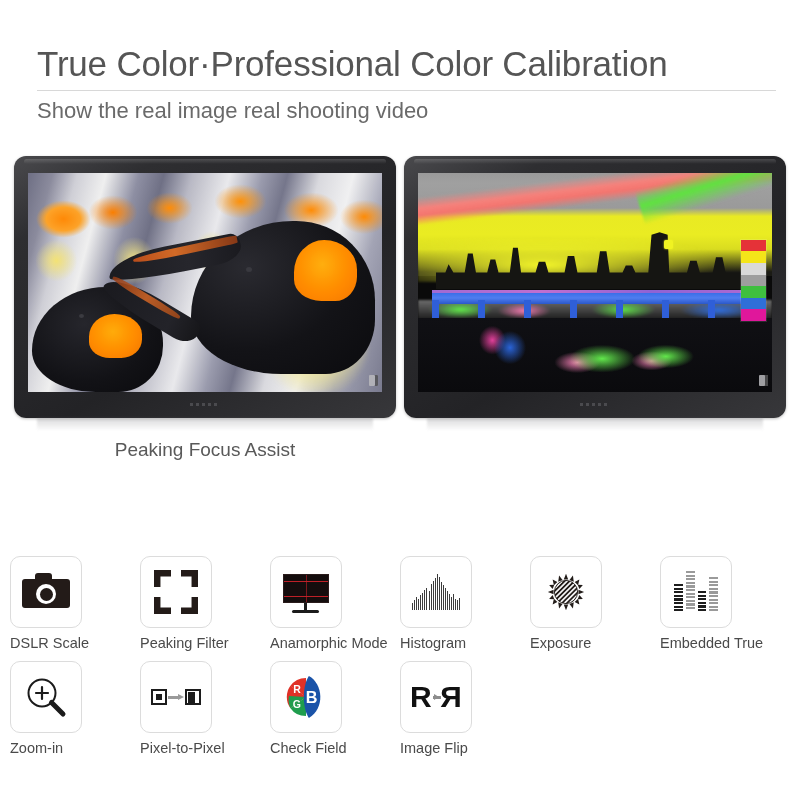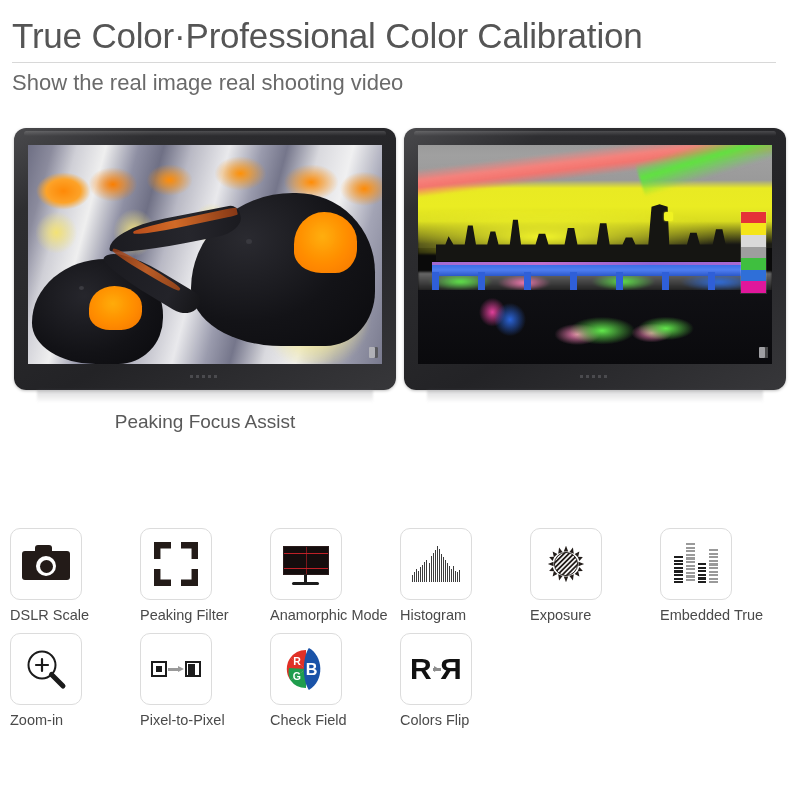--- a/index.html
+++ b/index.html
@@ -6,21 +6,21 @@
   html, body {
     width: 800px; height: 800px;
     background: #ffffff;
     font-family: "Liberation Sans", sans-serif;
     color: #595959;
     overflow: hidden;
   }
   .page { position: relative; width: 800px; height: 800px; }
 
   
-  .header { padding: 16px 24px 0 12px; }
+  .header { padding: 16px 24px 0 37px; margin-top: 28px; }
   .title {
     font-size: 35px;
     font-weight: 400;
     color: #555555;
     letter-spacing: -0.2px;
     line-height: 1.15;
     white-space: nowrap;
   }
   .title-rule {
     height: 1px;
@@ -653,17 +653,17 @@
     <div class="cell">
       <div class="tile">
         <div class="ic">
           <div class="flip">
             <span class="ch">R</span>
             <span class="ar"></span>
             <span class="ch mir">R</span>
           </div>
         </div>
       </div>
-      <div class="cell-label">Colors Flip</div>
+      <div class="cell-label">Image Flip</div>
     </div>
 
   </div>
 </div>
 
 </body></html>

